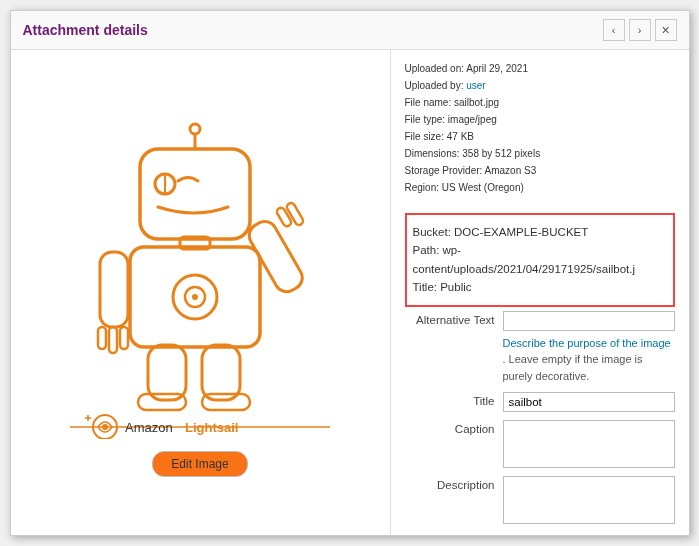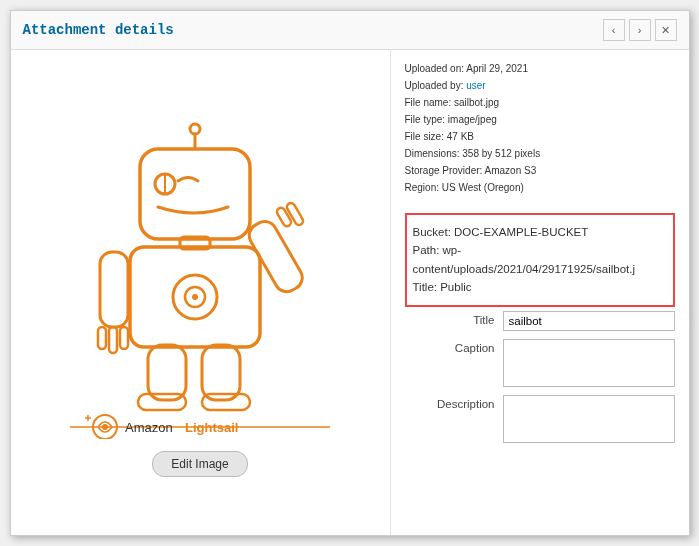--- a/index.html
+++ b/index.html
@@ -30,22 +30,21 @@
       align-items: center;
       justify-content: space-between;
       padding: 8px 12px;
       border-bottom: 1px solid #ddd;
       background: #f9f9f9;
     }
 
     .dialog-title {
       font-size: 14px;
       font-weight: 600;
-      color: #0369a1;
-      font-family: Liberation Mono, monospace;
+      color: #701a75;
     }
 
     .header-nav {
       display: flex;
       align-items: center;
       gap: 4px;
     }
 
     .nav-btn {
       width: 22px;
@@ -97,21 +96,21 @@
       display: flex;
       align-items: center;
       justify-content: center;
       text-decoration: underline;
     }
 
     .edit-image-btn {
       margin-top: 2px;
       padding: 5px 18px;
       border: 1px solid #bbb;
-      background: #e5e5e5;
+      background: #f97316;
       cursor: pointer;
       font-size: 12px;
       color: #333;
       border-radius: 12px;
     }
 
     
     .right-panel {
       flex: 1;
       overflow-y: auto;
@@ -290,20 +289,30 @@
 
       <div class="highlighted-box">
         <span>Bucket:</span>
         <span>DOC-EXAMPLE-BUCKET</span><br>
         <span>Path:</span>
         <span>wp-content/uploads/2021/04/29171925/sailbot.j</span><br>
         <span>Title:</span>
         <span>Public</span>
       </div>
 
+      <div class="field-row">
+        <span class="field-label">Alternative Text</span>
+        <div style="flex:1; display:flex; flex-direction:column; gap:4px;">
+          <input type="text" class="field-input" value="" style="">
+          <span class="field-description">
+            <a href="#">Describe the purpose of the image</a>
+            <span>. Leave empty if the image is purely decorative.</span>
+          </span>
+        </div>
+      </div>
 
       <div class="field-row">
         <span class="field-label">Title</span>
         <input type="text" class="field-input" value="sailbot" style="">
       </div>
 
       <div class="field-row">
         <span class="field-label">Caption</span>
         <textarea class="field-textarea" style=""></textarea>
       </div>

